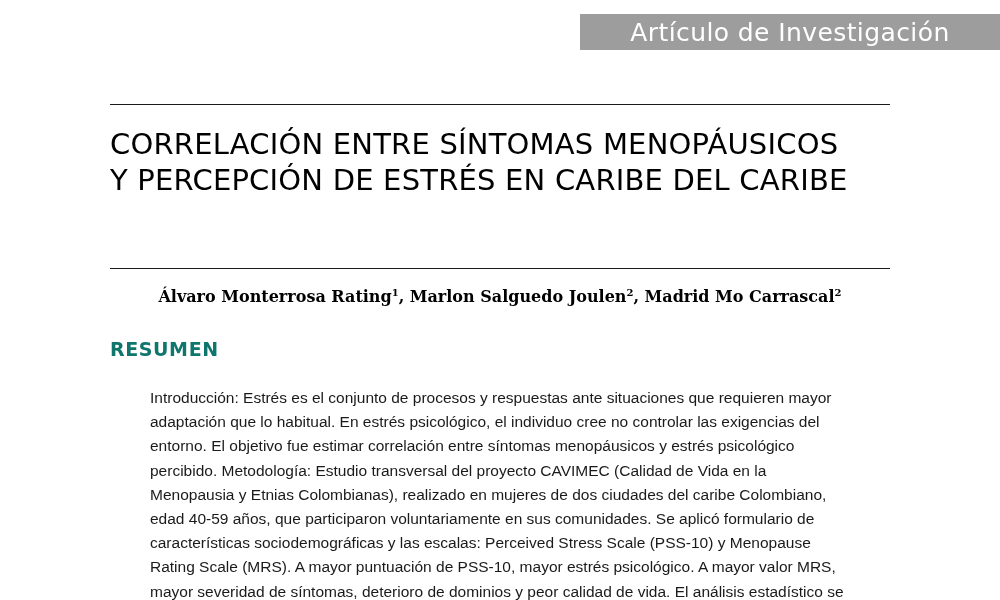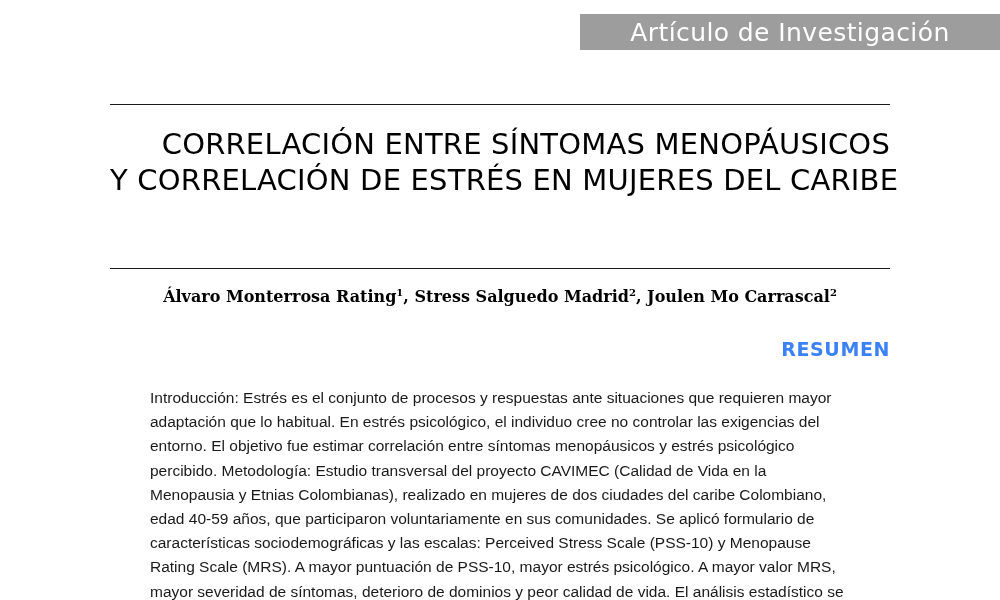--- a/index.html
+++ b/index.html
@@ -52,21 +52,21 @@
   }
   .rule-top { top: 104px; }
   .rule-mid { top: 268px; }
 
   
   .title {
     position: absolute;
     top: 126px;
     left: 110px;
     width: 780px;
-    text-align: right;
+    text-align: left;
     font-family: "DejaVu Sans", sans-serif;
     font-size: 29px;
     line-height: 36px;
     letter-spacing: 0.2px;
     color: #000000;
   }
   .title .ln { display: block; white-space: nowrap; }
 
   
   .authors {
@@ -81,26 +81,26 @@
     color: #000000;
   }
   .authors sup { font-size: 10px; font-weight: bold; vertical-align: super; }
 
   
   .section-heading {
     position: absolute;
     top: 338px;
     left: 110px;
     width: 780px;
-    text-align: right;
+    text-align: left;
     font-family: "DejaVu Sans", sans-serif;
     font-weight: bold;
     font-size: 19px;
     letter-spacing: 0.6px;
-    color: #3b82f6;
+    color: #0f766e;
   }
 
   
   .abstract {
     position: absolute;
     top: 386px;
     left: 150px;
     width: 705px;
     font-family: "Liberation Sans", sans-serif;
     font-size: 15.5px;
@@ -116,27 +116,27 @@
 <div class="page">
 
   <div class="banner">
     <span class="banner-text">Artículo de Investigación</span>
   </div>
 
   <div class="rule rule-top"></div>
 
   <div class="title">
     <span class="ln">CORRELACIÓN ENTRE SÍNTOMAS MENOPÁUSICOS</span>
-    <span class="ln">Y CORRELACIÓN DE ESTRÉS EN MUJERES DEL CARIBE</span>
+    <span class="ln">Y PERCEPCIÓN DE ESTRÉS EN CARIBE DEL CARIBE</span>
   </div>
 
   <div class="rule rule-mid"></div>
 
   <div class="authors">
-    <span>Álvaro Monterrosa Rating</span><sup>1</sup><span>, </span><span>Stress Salguedo Madrid</span><sup>2</sup><span>, </span><span>Joulen Mo Carrascal</span><sup>2</sup>
+    <span>Álvaro Monterrosa Rating</span><sup>1</sup><span>, </span><span>Marlon Salguedo Joulen</span><sup>2</sup><span>, </span><span>Madrid Mo Carrascal</span><sup>2</sup>
   </div>
 
   <div class="section-heading">RESUMEN</div>
 
   <div class="abstract">
     <b>Introducción:</b><span> Estrés es el conjunto de procesos y respuestas ante situaciones que requieren mayor adaptación que lo habitual. En estrés psicológico, el individuo cree no controlar las exigencias del entorno. El objetivo fue estimar correlación entre síntomas menopáusicos y estrés psicológico percibido. </span><b>Metodología:</b><span> Estudio transversal del proyecto CAVIMEC (Calidad de Vida en la Menopausia y Etnias Colombianas), realizado en mujeres de dos ciudades del caribe Colombiano, edad 40-59 años, que participaron voluntariamente en sus comunidades. Se aplicó formulario de características sociodemográficas y las escalas: Perceived Stress Scale (PSS-10) y Menopause Rating Scale (MRS). A mayor puntuación de PSS-10, mayor estrés psicológico. A mayor valor MRS, mayor severidad de síntomas, deterioro de dominios y peor calidad de vida. El análisis estadístico se realizó con Epi–info 7. </span>
   </div>
 
 </div>
 

